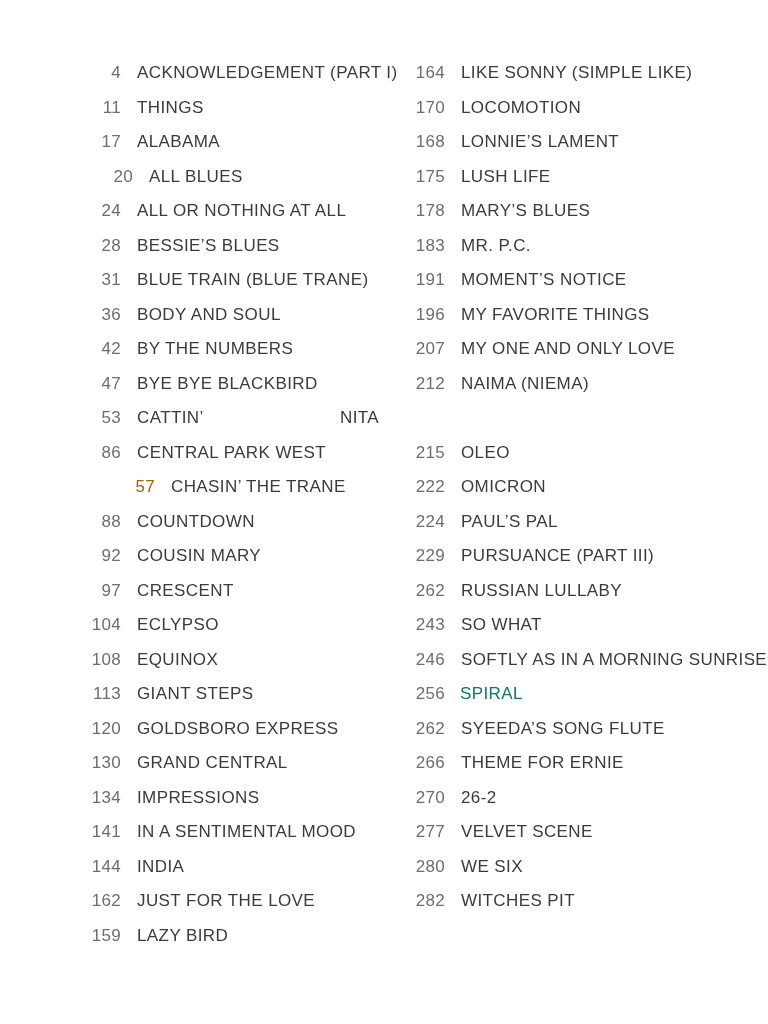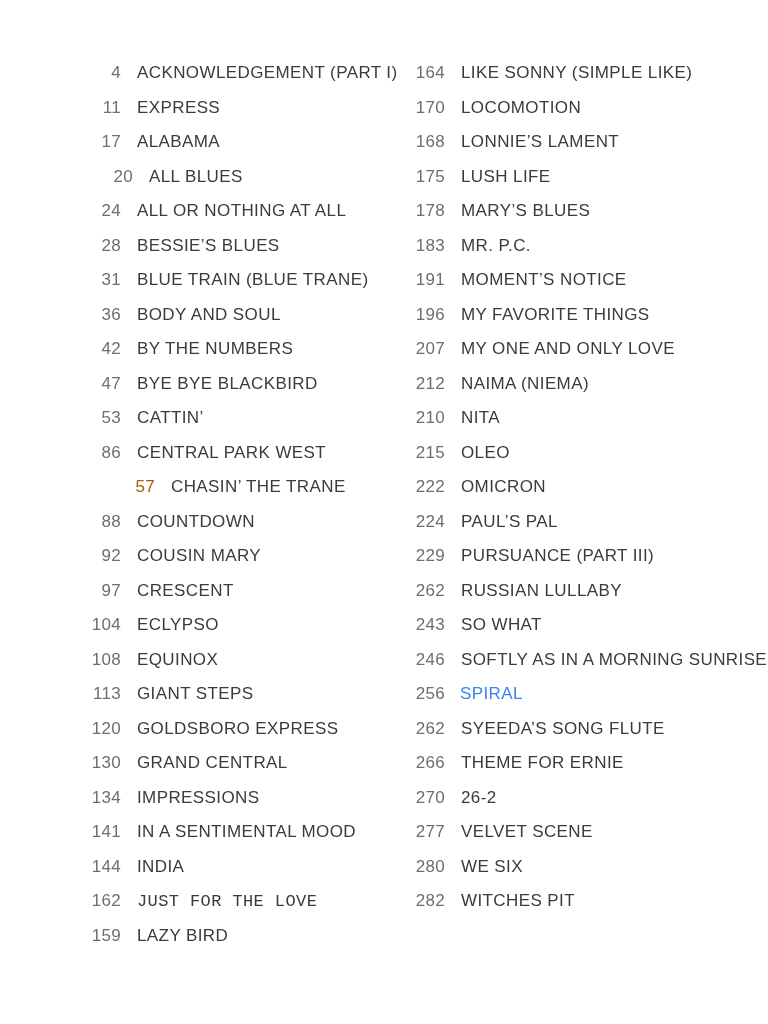--- a/index.html
+++ b/index.html
@@ -62,21 +62,21 @@
 <div class="page" style="background: rgb(255, 255, 255);">
   <div class="toc">
     <div class="col col-left">
   <div class="row">
     <span class="num" style="color: rgb(110, 110, 110);">4</span>
     <span class="title" style="color: rgb(59, 59, 59);">ACKNOWLEDGEMENT (PART I)</span>
   </div>
 
   <div class="row">
     <span class="num" style="color: rgb(110, 110, 110);">11</span>
-    <span class="title" style="color: rgb(59, 59, 59);">EXPRESS</span>
+    <span class="title" style="color: rgb(59, 59, 59);">THINGS</span>
   </div>
 
   <div class="row">
     <span class="num" style="color: rgb(110, 110, 110);">17</span>
     <span class="title" style="color: rgb(59, 59, 59);">ALABAMA</span>
   </div>
 
   <div class="row">
     <span class="num" style="color: rgb(110, 110, 110); margin-left: 12px;">20</span>
     <span class="title" style="color: rgb(59, 59, 59);">ALL BLUES</span>
@@ -177,21 +177,21 @@
     <span class="title" style="color: rgb(59, 59, 59);">IN A SENTIMENTAL MOOD</span>
   </div>
 
   <div class="row">
     <span class="num" style="color: rgb(110, 110, 110);">144</span>
     <span class="title" style="color: rgb(59, 59, 59);">INDIA</span>
   </div>
 
   <div class="row">
     <span class="num" style="color: rgb(110, 110, 110);">162</span>
-    <span class="title" style="color: rgb(59, 59, 59); font-family: Liberation Mono, monospace;">JUST FOR THE LOVE</span>
+    <span class="title" style="color: rgb(59, 59, 59);">JUST FOR THE LOVE</span>
   </div>
 
   <div class="row">
     <span class="num" style="color: rgb(110, 110, 110);">159</span>
     <span class="title" style="color: rgb(59, 59, 59);">LAZY BIRD</span>
   </div>
 </div>
     <div class="col col-right">
   <div class="row">
     <span class="num" style="color: rgb(110, 110, 110);">164</span>
@@ -237,21 +237,20 @@
     <span class="num" style="color: rgb(110, 110, 110);">207</span>
     <span class="title" style="color: rgb(59, 59, 59);">MY ONE AND ONLY LOVE</span>
   </div>
 
   <div class="row">
     <span class="num" style="color: rgb(110, 110, 110);">212</span>
     <span class="title" style="color: rgb(59, 59, 59);">NAIMA (NIEMA)</span>
   </div>
 
   <div class="row">
-    <span class="num" style="color: rgb(110, 110, 110);">210</span>
     <span class="title" style="color: rgb(59, 59, 59);">NITA</span>
   </div>
 
   <div class="row">
     <span class="num" style="color: rgb(110, 110, 110);">215</span>
     <span class="title" style="color: rgb(59, 59, 59);">OLEO</span>
   </div>
 
   <div class="row">
     <span class="num" style="color: rgb(110, 110, 110);">222</span>
@@ -279,21 +278,21 @@
   </div>
 
   <div class="row">
     <span class="num" style="color: rgb(110, 110, 110);">246</span>
     <span class="title" style="color: rgb(59, 59, 59);">SOFTLY AS IN A MORNING SUNRISE</span>
   </div>
 
 
   <div class="row">
     <span class="num" style="color: rgb(110, 110, 110);">256</span>
-    <span class="title" style="color: #3b82f6; margin-left: 15px;">SPIRAL</span>
+    <span class="title" style="color: #0f766e; margin-left: 15px;">SPIRAL</span>
   </div>
 
   <div class="row">
     <span class="num" style="color: rgb(110, 110, 110);">262</span>
     <span class="title" style="color: rgb(59, 59, 59);">SYEEDA’S SONG FLUTE</span>
   </div>
 
   <div class="row">
     <span class="num" style="color: rgb(110, 110, 110);">266</span>
     <span class="title" style="color: rgb(59, 59, 59);">THEME FOR ERNIE</span>

